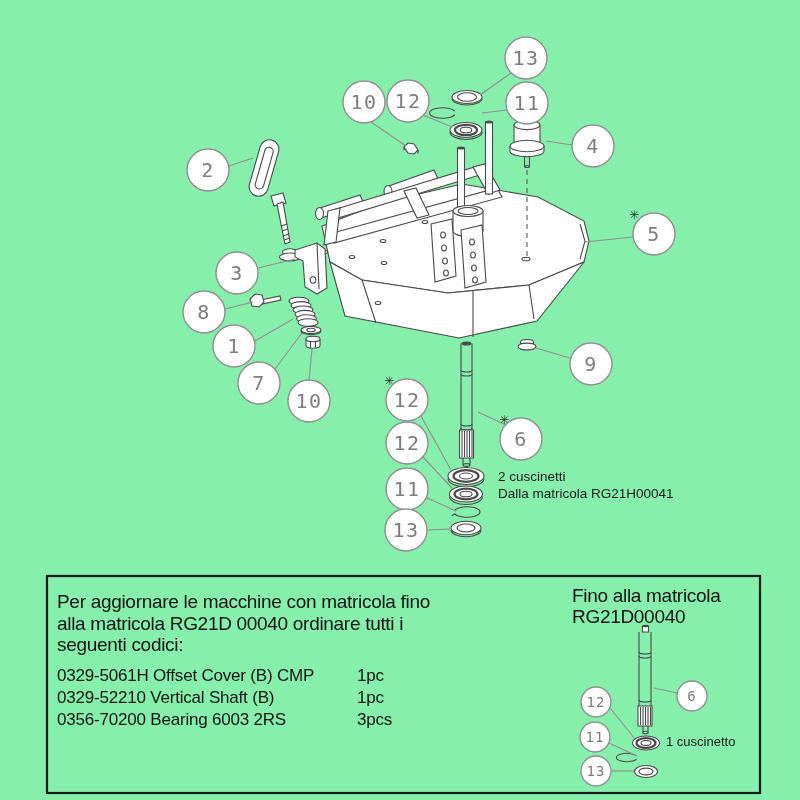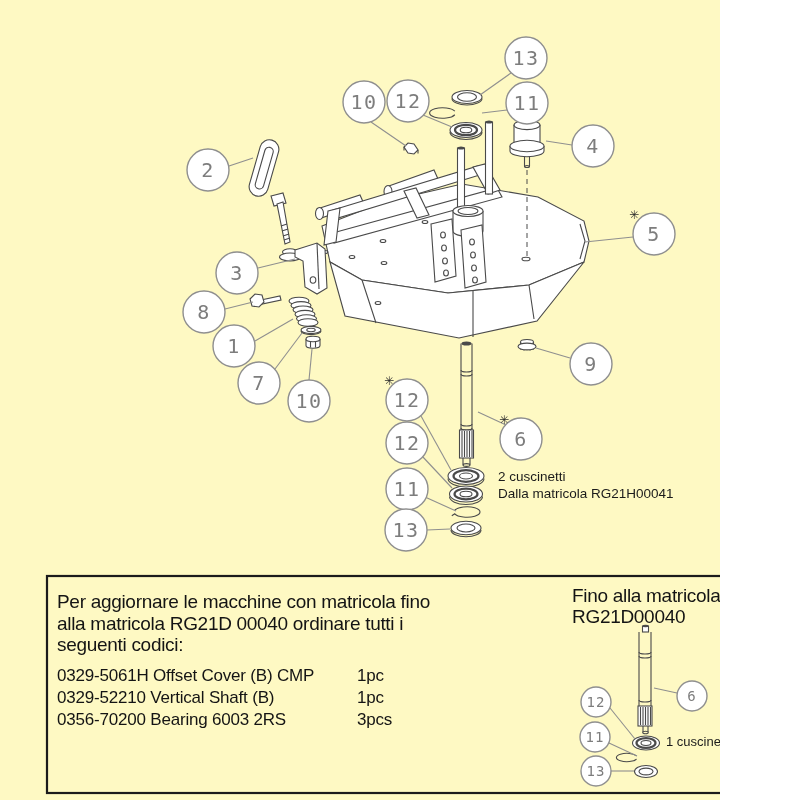--- a/index.html
+++ b/index.html
@@ -1,16 +1,16 @@
 <!DOCTYPE html>
 <html><head>
 <meta charset="utf-8">
 <style>
   html,body{margin:0;padding:0;background:#ffffff;}
-  .page{position:relative;width:720px;height:800px;background:#fef9c3;overflow:hidden;
+  .page{position:relative;width:800px;height:800px;background:#86efac;overflow:hidden;
         font-family:"Liberation Sans",sans-serif;}
   svg{position:absolute;left:0;top:0;}
   
   .dl{fill:none;stroke:#4a4a4a;stroke-width:1.1;}
   .df{fill:#ffffff;stroke:#4a4a4a;stroke-width:1.1;}
   .dm{fill:none;stroke:#4a4a4a;stroke-width:2.2;}
   .dk{fill:#4a4a4a;stroke:none;}
   .dash{fill:none;stroke:#4a4a4a;stroke-width:1;stroke-dasharray:5 4;}
   
   .co{fill:#ffffff;stroke:#8f8f8f;stroke-width:1.4;}

